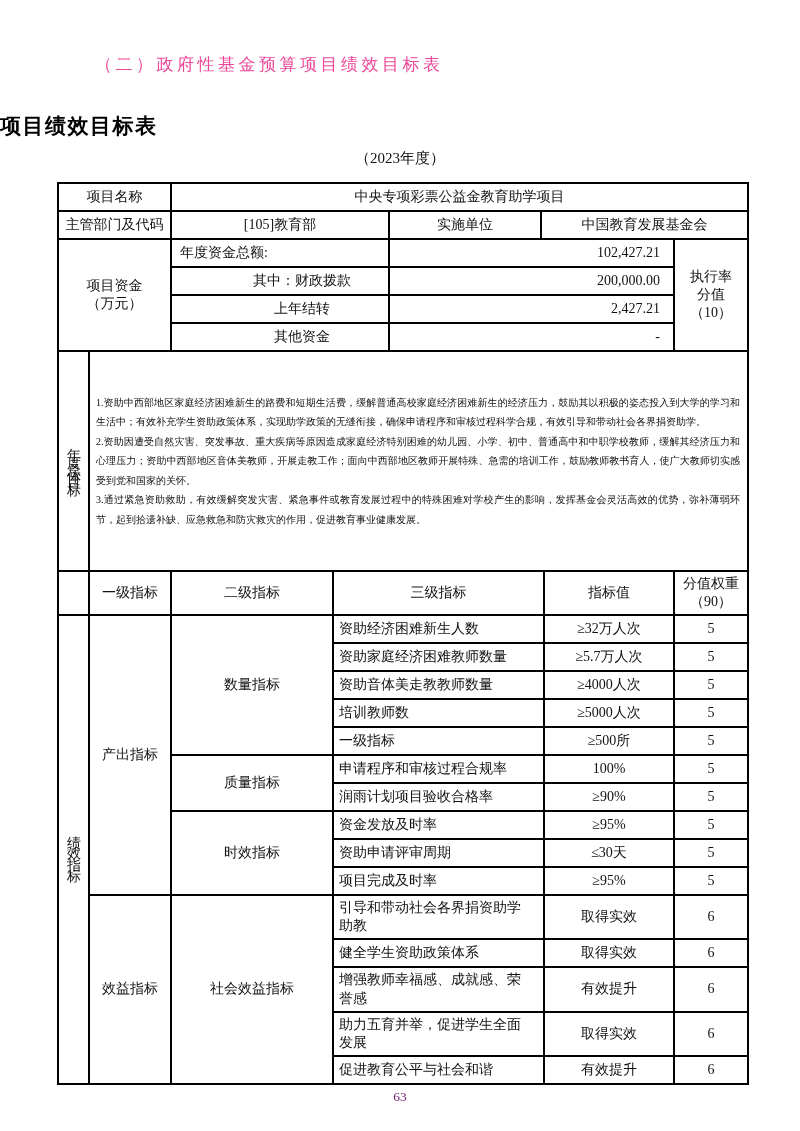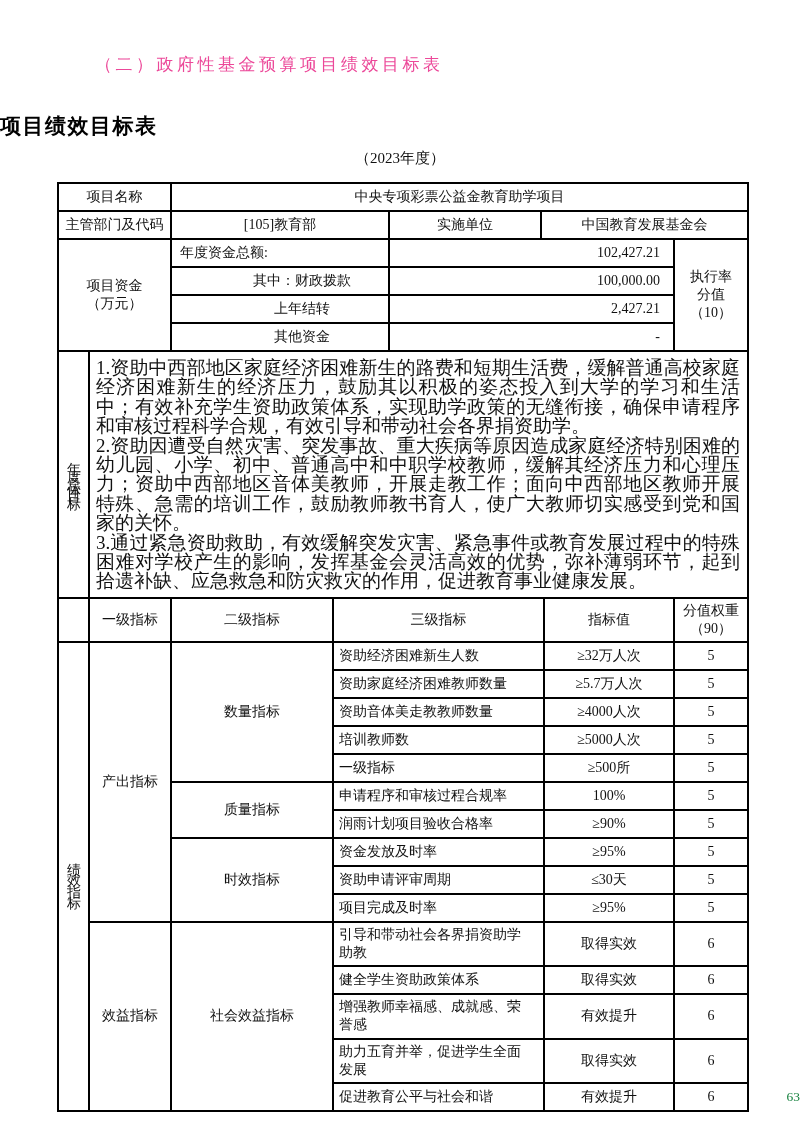--- a/index.html
+++ b/index.html
@@ -36,35 +36,35 @@
   }
   tr{height:28px;}
   tr.tall{height:44px;}
   .pre{white-space:pre-line;}
   .num{text-align:right;padding-right:13px;}
   .flabel-first{text-align:left;padding-left:8px;}
   .flabel{text-align:center;padding-left:48px;}
   .goal-cell{
     text-align:justify;vertical-align:middle;
     padding:6px 7px 6px 6px;
-    font-size:19px;line-height:19.4px;
+    font-size:10px;line-height:19.4px;
   }
   .goal-cell .para{margin:0;}
   .vert-text{
     writing-mode:vertical-lr;text-orientation:upright;
     display:inline-block;letter-spacing:7px;
     font-size:14px;line-height:1;
     margin:0 auto;
   }
   .vcell{padding:0;}
   .name-cell{text-align:left;padding:3px 14px 3px 5px;}
   .goal-row{height:220px;}
   .page-number{
-    position:absolute;left:0;top:1089px;width:800px;text-align:right;
-    font-size:13.5px;color:#15803d;
+    position:absolute;left:0;top:1089px;width:800px;text-align:center;
+    font-size:13.5px;color:#701a75;
   }
 </style>
 </head>
 <body>
 
 <div class="doc">
 
   <div class="section-heading">（二）政府性基金预算项目绩效目标表</div>
   <div class="main-title">项目绩效目标表</div>
   <div class="sub-title">（2023年度）</div>
@@ -94,21 +94,21 @@
         <td rowspan="4" class="pre">项目资金
 （万元）</td>
         <td class="flabel-first">年度资金总额:</td>
         <td colspan="2" class="num">102,427.21</td>
         <td rowspan="4" class="pre">执行率
 分值
 （10）</td>
       </tr>
       <tr>
         <td class="flabel">其中：财政拨款</td>
-        <td colspan="2" class="num">100,000.00</td>
+        <td colspan="2" class="num">200,000.00</td>
       </tr>
       <tr>
         <td class="flabel">上年结转</td>
         <td colspan="2" class="num">2,427.21</td>
       </tr>
       <tr>
         <td class="flabel">其他资金</td>
         <td colspan="2" class="num">-</td>
       </tr>
     </tbody>

